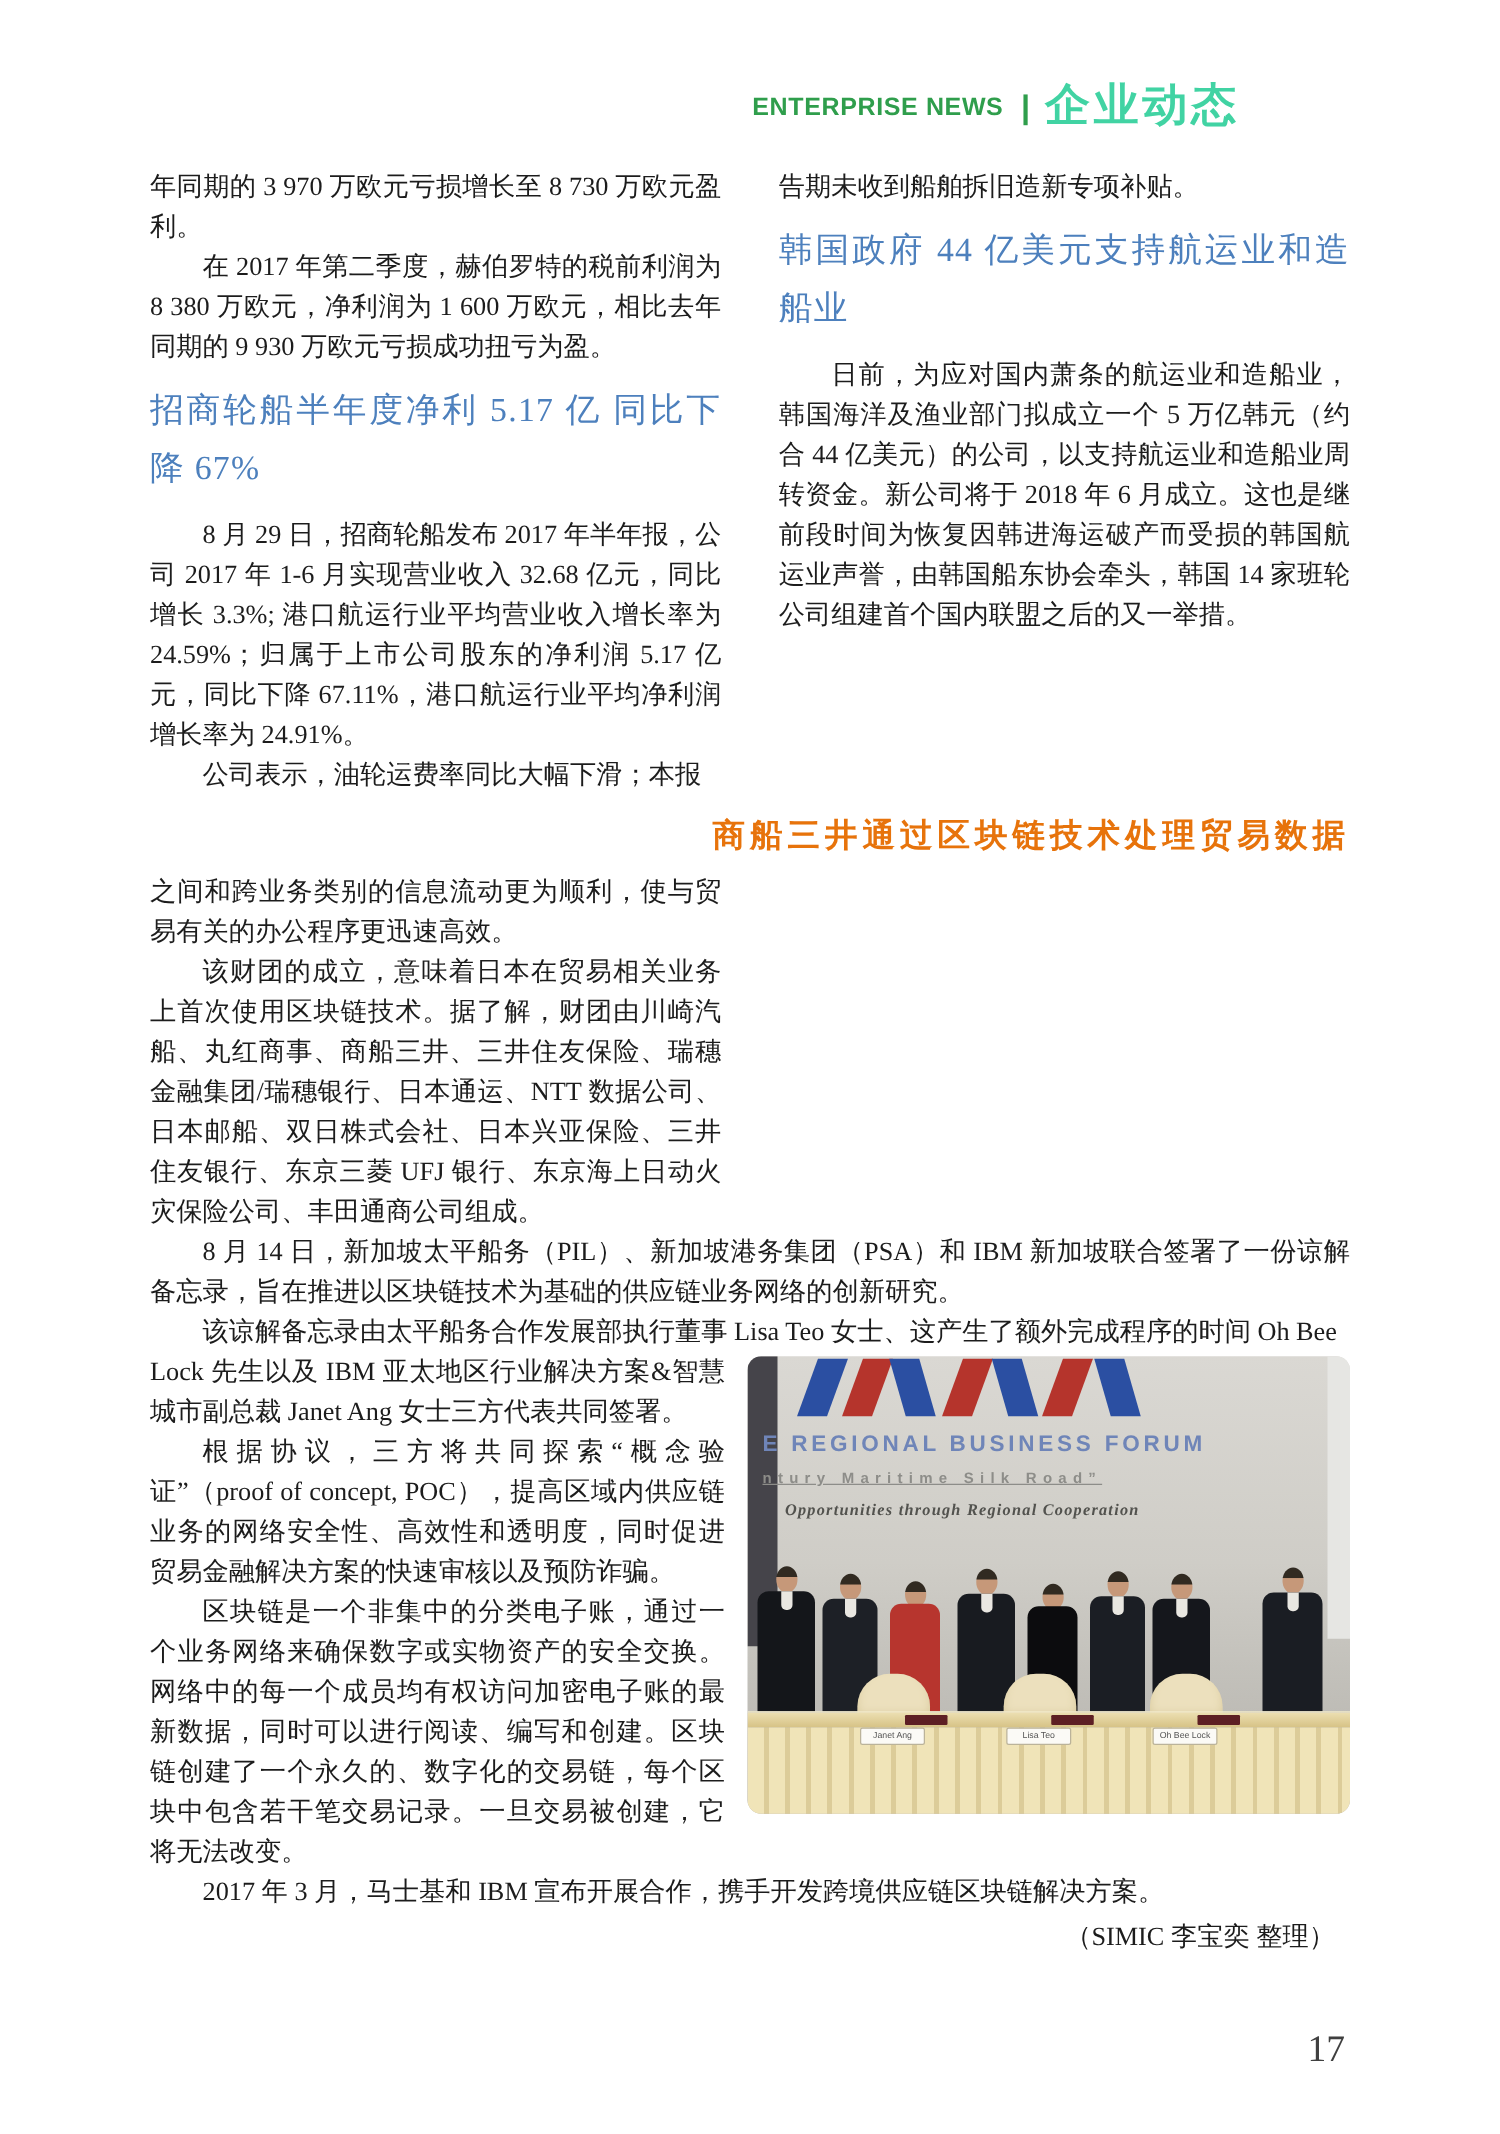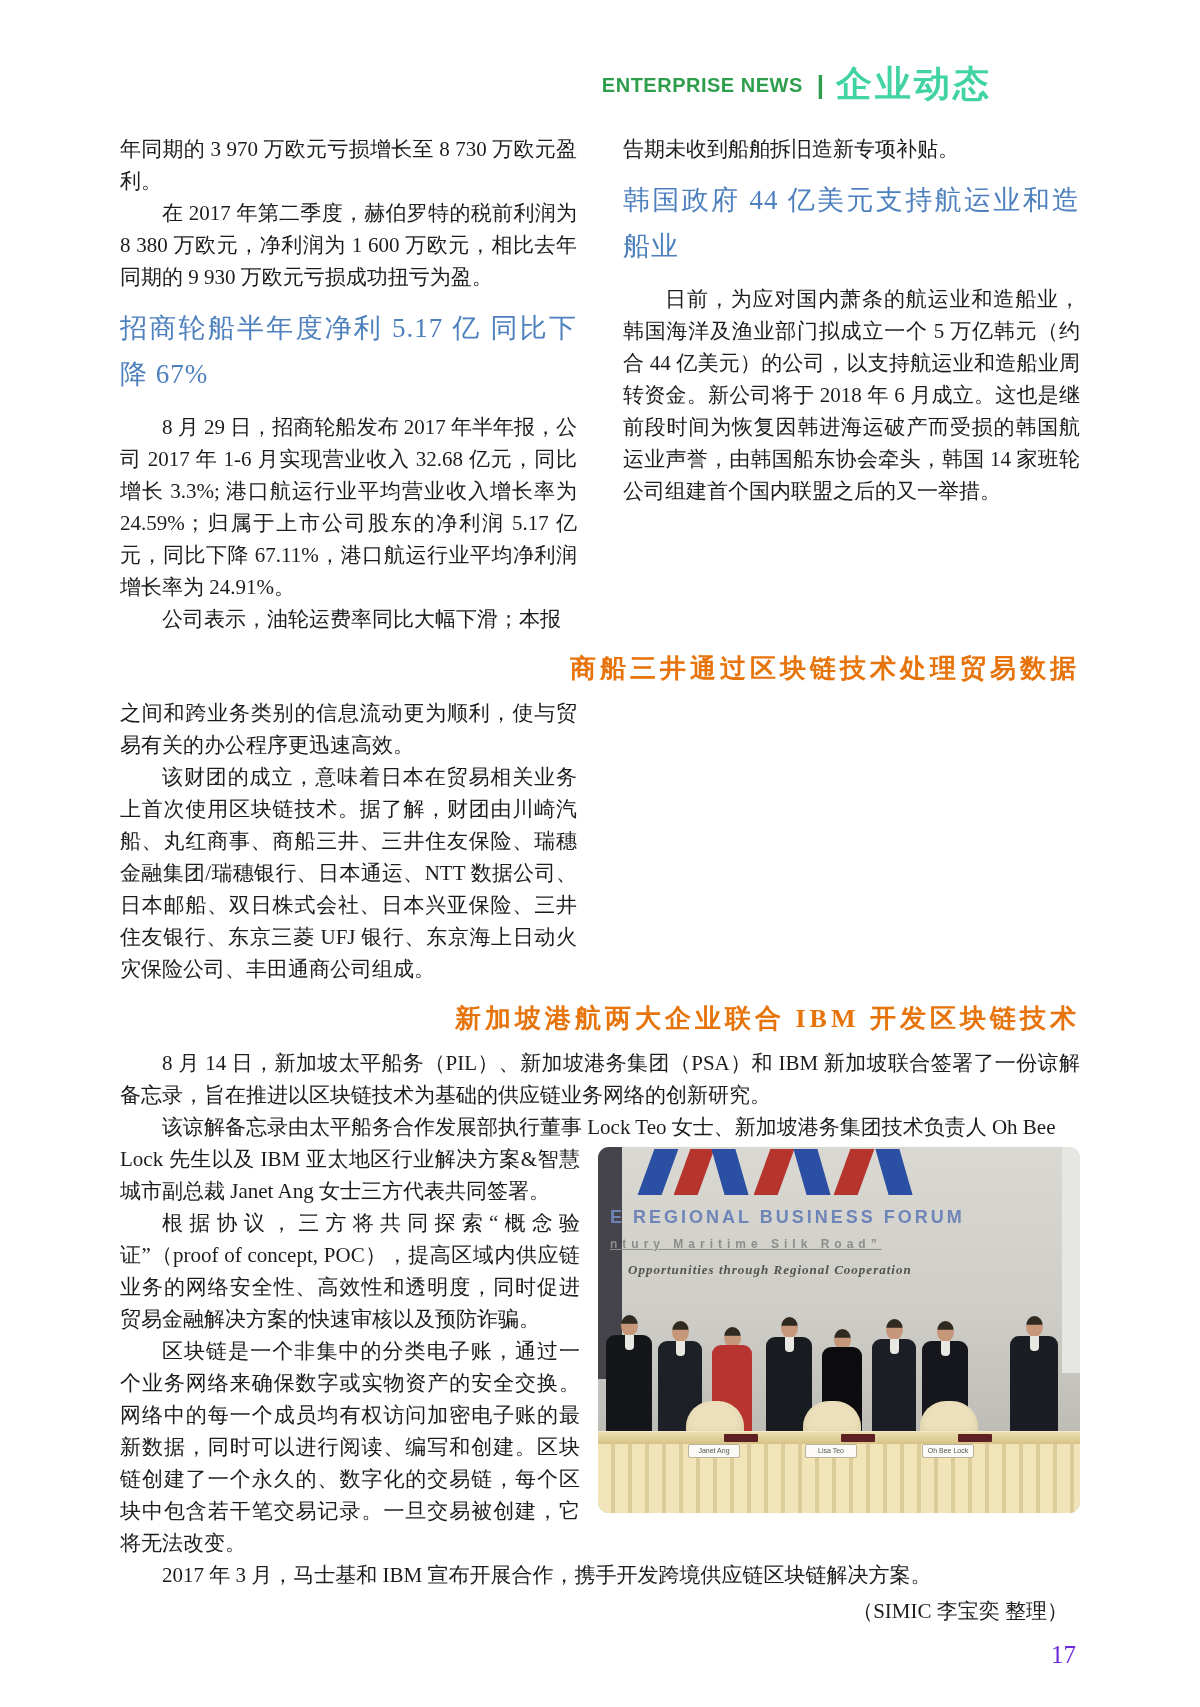--- a/index.html
+++ b/index.html
@@ -81,21 +81,21 @@
   .skirt { height:70px; background:repeating-linear-gradient(90deg,#f0e4b8 0 13px,#dccc99 13px 17px); }
   .doc { position:absolute; top:3px; width:34px; height:8px; background:#5d1f24;
          border-radius:1px; z-index:4; }
   .d1 { left:126px; } .d2 { left:243px; } .d3 { left:360px; }
   .card { position:absolute; top:13px; width:50px; height:12px; background:#fbfaf6;
           border:1px solid #bbb39a; border-radius:2px; z-index:4; text-align:center;
           font-family:"Liberation Sans","DejaVu Sans",sans-serif; font-size:7px;
           line-height:12px; color:#555; overflow:hidden; }
   .c1 { left:90px; } .c2 { left:207px; } .c3 { left:324px; }
 
-  .pagenum { position:absolute; right:124px; bottom:38px; font-size:25px; color:#6d28d9;
+  .pagenum { position:absolute; right:124px; bottom:50px; font-size:30px; color:#404040;
              font-family:"Liberation Serif","DejaVu Serif",serif; }
 </style>
 </head>
 <body>
 
 <div class="page">
   <div class="content">
 
     <div class="header">
       <span class="h-en">ENTERPRISE NEWS</span>
@@ -120,25 +120,24 @@
 
     <h2 class="orange">商船三井通过区块链技术处理贸易数据</h2>
 
     <div class="cols">
       <div class="col">
         <p class="b">之间和跨业务类别的信息流动更为顺利，使与贸易有关的办公程序更迅速高效。</p>
         <p class="b ind">该财团的成立，意味着日本在贸易相关业务上首次使用区块链技术。据了解，财团由川崎汽船、丸红商事、商船三井、三井住友保险、瑞穗金融集团/瑞穗银行、日本通运、NTT 数据公司、日本邮船、双日株式会社、日本兴亚保险、三井住友银行、东京三菱 UFJ 银行、东京海上日动火灾保险公司、丰田通商公司组成。</p>
       </div>
     </div>
 
-    <h2 class="orange">新加坡港航两大企业联合 IBM 开发区块链技术</h2>
 
     <div class="art3">
       <p class="b ind">8 月 14 日，新加坡太平船务（PIL）、新加坡港务集团（PSA）和 IBM 新加坡联合签署了一份谅解备忘录，旨在推进以区块链技术为基础的供应链业务网络的创新研究。</p>
-      <p class="b ind">该谅解备忘录由太平船务合作发展部执行董事 Lock Teo 女士、新加坡港务集团技术负责人 Oh Bee</p>
+      <p class="b ind">该谅解备忘录由太平船务合作发展部执行董事 Lisa Teo 女士、这产生了额外完成程序的时间 Oh Bee</p>
       <div class="wrapzone">
 
         <div class="photo">
           <div class="ph-darkleft"></div>
           <div class="ph-lightright"></div>
           <div class="logo">
             <i class="lb b1"></i>
             <i class="lb r1"></i>
             <i class="lb b2"></i>
             <i class="lb r2"></i>

